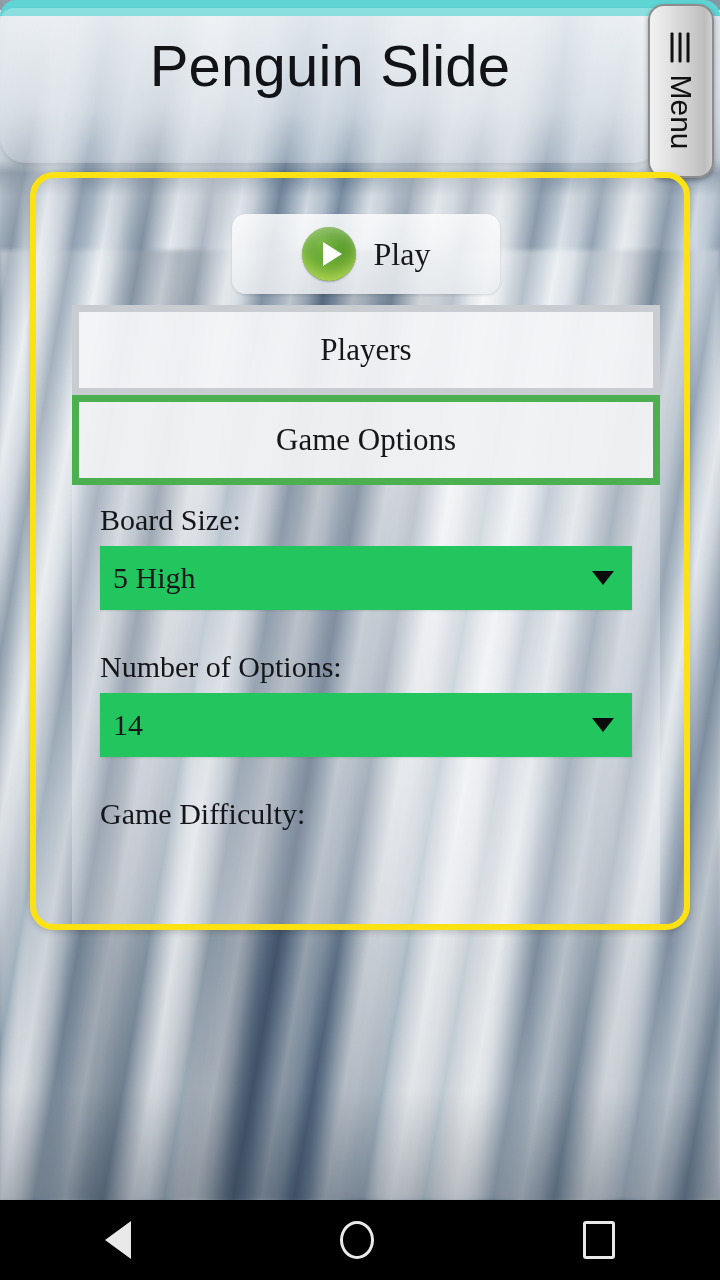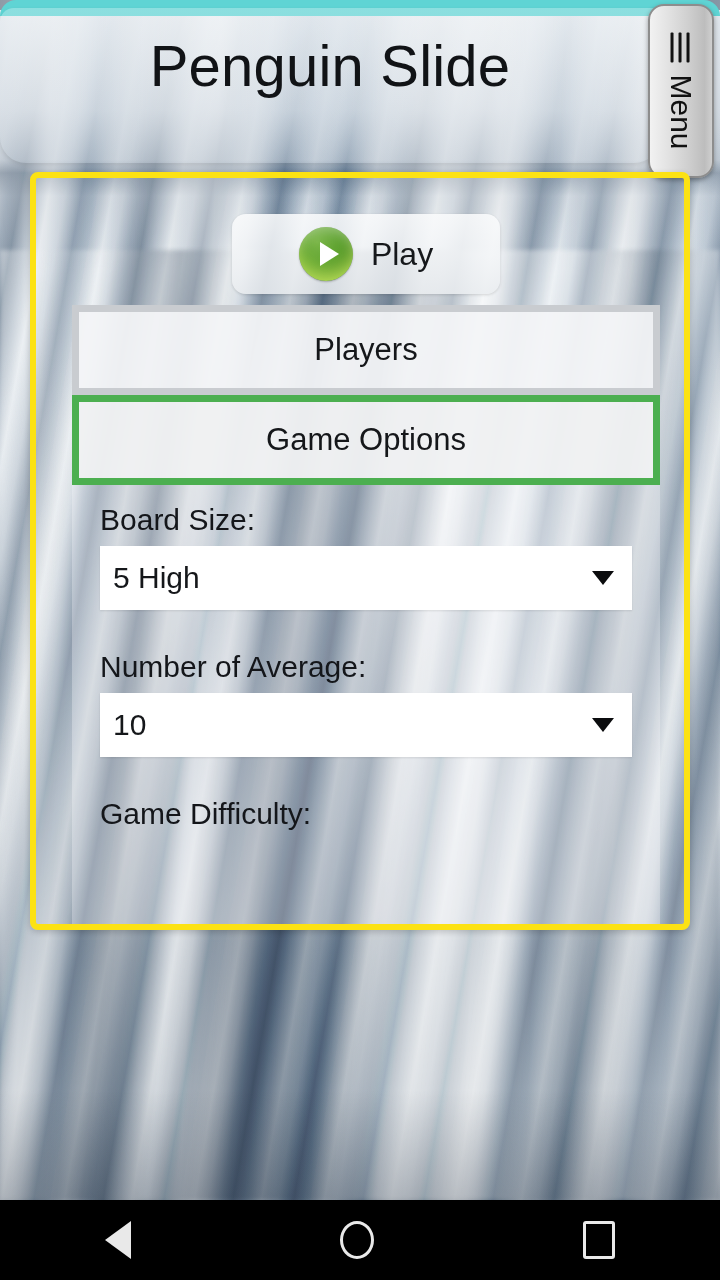--- a/index.html
+++ b/index.html
@@ -187,25 +187,26 @@
   }
 
   
   .yellow-panel {
     position: absolute;
     left: 30px;
     top: 172px;
     width: 660px;
     height: 758px;
     border: 6px solid #FCE213;
-    border-radius: 8px;
+    border-radius: 24px;
     box-sizing: border-box;
     background: rgba(255,255,255,0.04);
     box-shadow: 0 2px 6px rgba(0,0,0,0.18);
     overflow: hidden;
+    font-family: Liberation Serif, serif;
   }
 
   
   .play-btn {
     position: absolute;
     left: 196px;
     top: 36px;
     width: 268px;
     height: 80px;
     border-radius: 14px;
@@ -290,21 +291,21 @@
     width: 532px;
   }
   .opt-label {
     font-size: 30px;
     color: #14161a;
     margin-bottom: 9px;
   }
   .select-box {
     position: relative;
     height: 64px;
-    background: #ffffff;
+    background: #22c55e;
     box-shadow: 0 1px 2px rgba(0,0,0,0.10);
     display: flex;
     align-items: center;
   }
   .select-value {
     font-size: 30px;
     color: #15171a;
     padding-left: 13px;
   }
   .select-arrow {
@@ -394,23 +395,23 @@
 
       <div class="opt" style="top:198px;">
         <div class="opt-label">Board Size:</div>
         <div class="select-box">
           <span class="select-value">5 High</span>
           <span class="select-arrow"></span>
         </div>
       </div>
 
       <div class="opt" style="top:345px;">
-        <div class="opt-label">Number of Average:</div>
+        <div class="opt-label">Number of Options:</div>
         <div class="select-box">
-          <span class="select-value">10</span>
+          <span class="select-value">14</span>
           <span class="select-arrow"></span>
         </div>
       </div>
 
       <div class="opt" style="top:492px;">
         <div class="opt-label">Game Difficulty:</div>
       </div>
 
     </div>
   </div>

